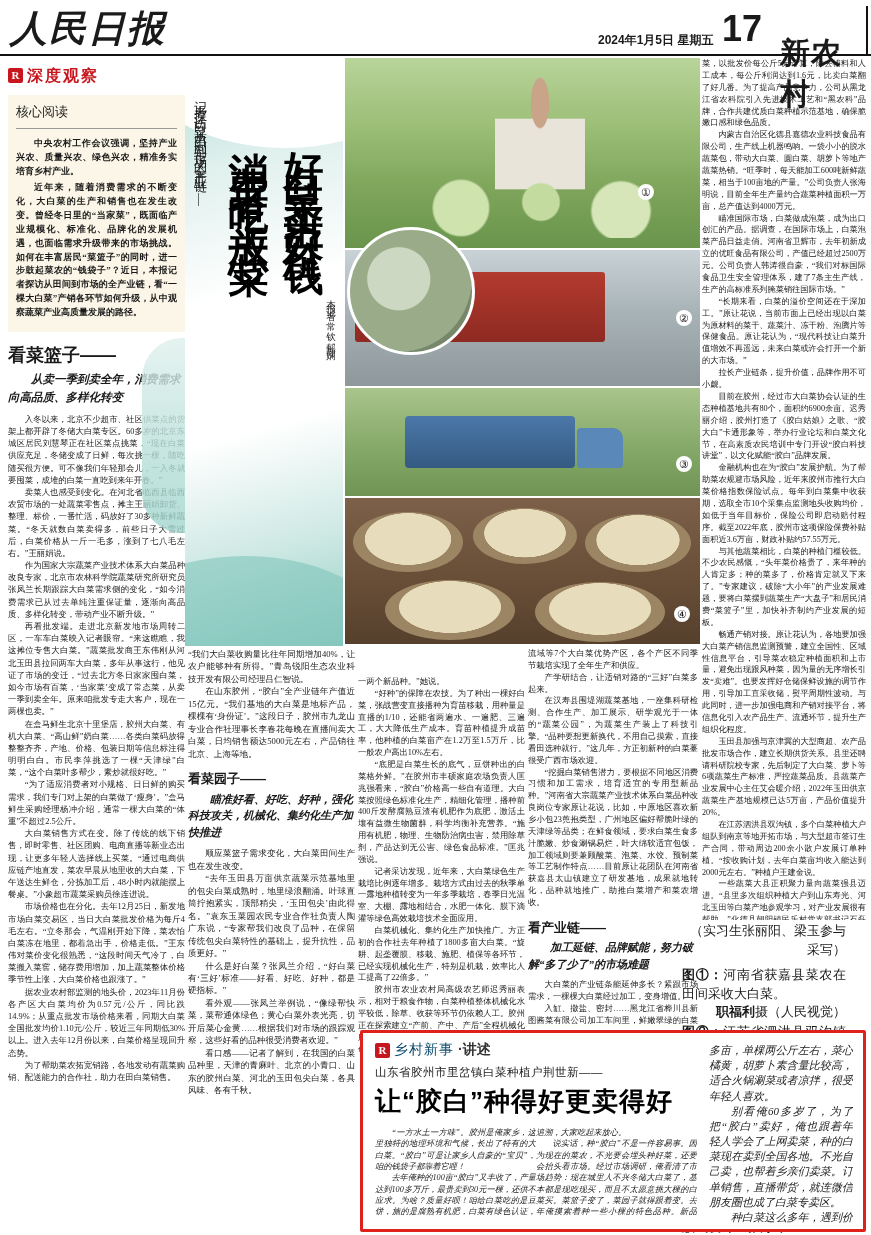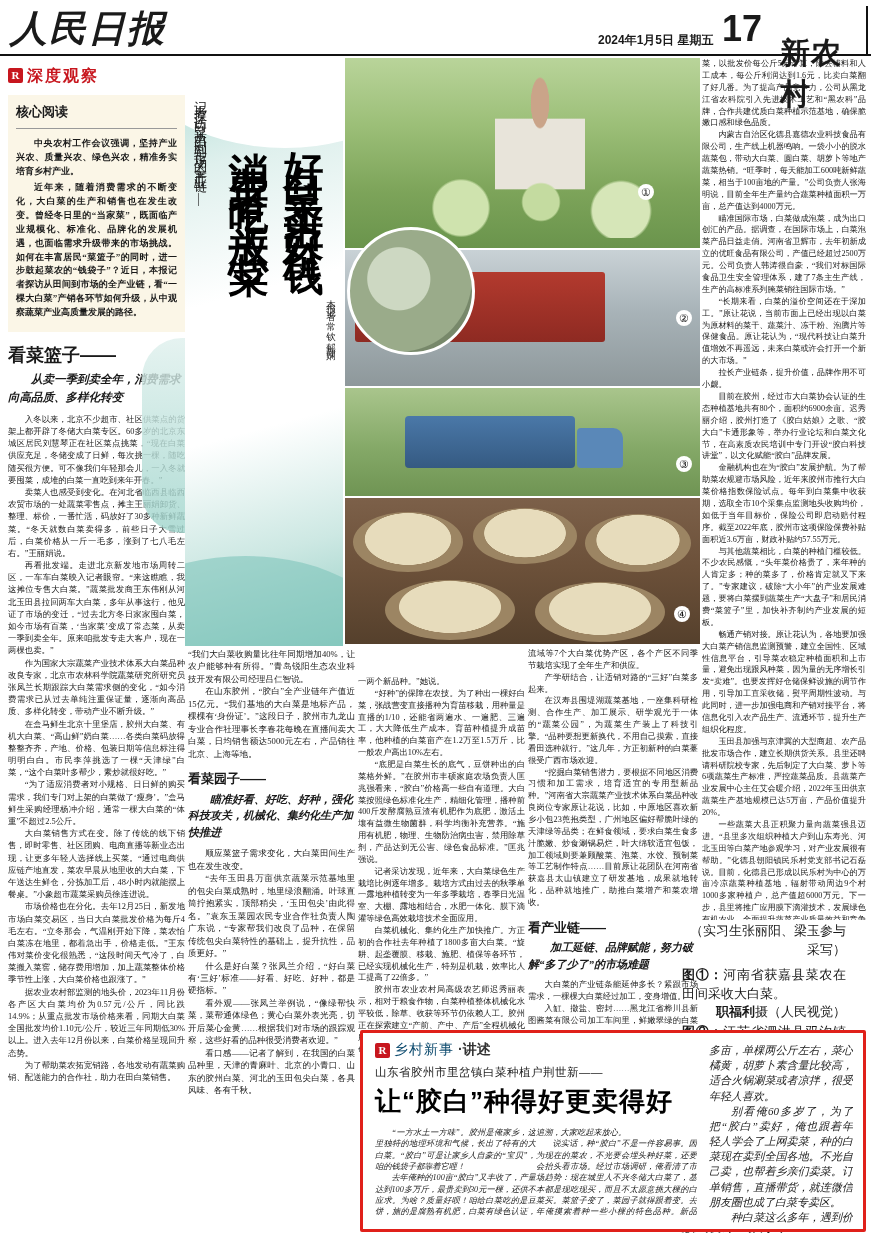--- a/index.html
+++ b/index.html
@@ -26,21 +26,21 @@
 
   
   #colA { left:8px; top:60px; width:177px; height:1172px; font-size:8.4px; line-height:1.45; }
   .do-head { display:flex; align-items:center; gap:4px; margin:4px 0 8px 0; }
   .r-logo { display:inline-block; width:15px; height:15px; background:#c7161e; color:#fff;
     font-family:"Liberation Serif",serif; font-weight:900; font-size:11px; text-align:center;
     line-height:15px; border-radius:2px; }
   .do-title { color:#c7161e; font-weight:900; font-size:16px; letter-spacing:2px;
     font-family:"Liberation Sans",sans-serif; }
   .core-box { background:#fbf6e7; padding:8px 8px 10px 8px; margin-bottom:10px; }
-  .core-title { font-size:13px; font-weight:700; font-family:"Liberation Sans",sans-serif;
+  .core-title { font-size:13px; font-weight:400; font-family:"Liberation Sans",sans-serif;
     margin-bottom:6px; }
   .core-rule { height:1px; background:#999; margin-bottom:8px; }
   .core-box .p { font-weight:700; font-size:9px; line-height:1.55; margin-bottom:2px; }
 
   .sec-head { font-size:18px; font-weight:900; font-family:"Liberation Sans",sans-serif;
     margin:8px 0 3px 0; }
   .sec-sub { font-size:11.5px; font-weight:700; font-style:italic; line-height:1.5;
     margin:0 0 8px 0; text-indent:2em; }
 
   
@@ -170,22 +170,22 @@
       <div>
           <p class="p">中央农村工作会议强调，坚持产业兴农、质量兴农、绿色兴农，精准务实培育乡村产业。</p>
           <p class="p">近年来，随着消费需求的不断变化，大白菜的生产和销售也在发生改变。曾经冬日里的“当家菜”，既面临产业规模化、标准化、品牌化的发展机遇，也面临需求升级带来的市场挑战。如何在丰富居民“菜篮子”的同时，进一步鼓起菜农的“钱袋子”？近日，本报记者探访从田间到市场的全产业链，看“一棵大白菜”产销各环节如何升级，从中观察蔬菜产业高质量发展的路径。</p>
         </div>
     </div>
     <div class="sec-head">看菜篮子——</div>
     <div class="sec-sub">从卖一季到卖全年，消费需求向高品质、多样化转变</div>
     <div>
         <p class="p">入冬以来，北京不少超市、社区供菜点的货架上都开辟了冬储大白菜专区。60多岁的北京东城区居民刘慧琴正在社区菜点挑菜，“现在白菜供应充足，冬储变成了日鲜，每次挑一棵，随吃随买很方便。可不像我们年轻那会儿，一入冬就要囤菜，成堆的白菜一直吃到来年开春。”</p>
         <p class="p">卖菜人也感受到变化。在河北省临西县临西农贸市场的一处蔬菜零售点，摊主王丽娟卸货、整理、标价，一番忙活，码放好了30多种新鲜蔬菜。“冬天就数白菜卖得多，前些日子大雪过后，白菜价格从一斤一毛多，涨到了七八毛左右。”王丽娟说。</p>
+        <p class="p">作为国家大宗蔬菜产业技术体系大白菜品种改良专家，北京市农林科学院蔬菜研究所研究员张凤兰长期跟踪大白菜需求侧的变化，“如今消费需求已从过去单纯注重保证量，逐渐向高品质、多样化转变，带动产业不断升级。”</p>
         <p class="p">再看批发端。走进北京新发地市场周转二区，一车车白菜映入记者眼帘。“来这瞧瞧，我这摊位专售大白菜。”蔬菜批发商王东伟刚从河北玉田县拉回两车大白菜，多年从事这行，他见证了市场的变迁，“过去北方冬日家家囤白菜，如今市场有百菜，‘当家菜’变成了常态菜，从卖一季到卖全年。原来咱批发专走大客户，现在一两棵也卖。”</p>
-        <p class="p">作为国家大宗蔬菜产业技术体系大白菜品种改良专家，北京市农林科学院蔬菜研究所研究员张凤兰长期跟踪大白菜需求侧的变化，“如今消费需求已从过去单纯注重保证量，逐渐向高品质、多样化转变，带动产业不断升级。”</p>
         <p class="p">在盒马鲜生北京十里堡店，胶州大白菜、有机大白菜、“高山鲜”奶白菜……各类白菜码放得整整齐齐，产地、价格、包装日期等信息标注得明明白白。市民李萍挑选了一棵“天津绿”白菜，“这个白菜叶多帮少，素炒就很好吃。”</p>
         <p class="p">“为了适应消费者对小规格、日日鲜的购买需求，我们专门对上架的白菜做了‘瘦身’。”盒马鲜生采购经理杨冲介绍，通常一棵大白菜的“体重”不超过2.5公斤。</p>
         <p class="p">大白菜销售方式在变。除了传统的线下销售，即时零售、社区团购、电商直播等新业态出现，让更多年轻人选择线上买菜。“通过电商供应链产地直发，菜农早晨从地里收的大白菜，下午送达生鲜仓，分拣加工后，48小时内就能摆上餐桌。”小象超市蔬菜采购员徐连进说。</p>
         <p class="p">市场价格也在分化。去年12月25日，新发地市场白菜交易区，当日大白菜批发价格为每斤4毛左右。“立冬那会，气温刚开始下降，菜农怕白菜冻在地里，都着急出手，价格走低。”王东伟对菜价变化很熟悉，“这段时间天气冷了，白菜搬入菜窖，储存费用增加，加上蔬菜整体价格季节性上涨，大白菜价格也跟涨了。”</p>
         <p class="p">据农业农村部监测的地头价，2023年11月份各产区大白菜均价为0.57元/公斤，同比跌14.9%；从重点批发市场价格来看，同期大白菜全国批发均价1.10元/公斤，较近三年同期低30%以上。进入去年12月份以来，白菜价格呈现回升态势。</p>
         <p class="p">为了帮助菜农拓宽销路，各地发动有蔬菜购销、配送能力的合作社，助力在田白菜销售。</p>
       </div>
   </div>
 
   <div id="deco">
@@ -271,20 +271,21 @@
         <p class="p flush">菜，以批发价每公斤5元计算，除去辅料和人工成本，每公斤利润达到1.6元，比卖白菜翻了好几番。为了提高产品竞争力，公司从黑龙江省农科院引入先进技术工艺和“黑农科”品牌，合作共建优质白菜种植示范基地，确保脆嫩口感和绿色品质。</p>
         <p class="p">内蒙古自治区化德县嘉德农业科技食品有限公司，生产线上机器鸣响。一袋小小的脱水蔬菜包，带动大白菜、圆白菜、胡萝卜等地产蔬菜热销。“旺季时，每天能加工600吨新鲜蔬菜，相当于100亩地的产量。”公司负责人张海明说，目前全年生产量约合蔬菜种植面积一万亩，总产值达到4000万元。</p>
         <p class="p">瞄准国际市场，白菜做成泡菜，成为出口创汇的产品。据调查，在国际市场上，白菜泡菜产品日益走俏。河南省卫辉市，去年初新成立的优旺食品有限公司，产值已经超过2500万元。公司负责人韩涛很自豪，“我们对标国际食品卫生安全管理体系，建了7条主生产线，生产的高标准系列腌菜销往国际市场。”</p>
         <p class="p">“长期来看，白菜的溢价空间还在于深加工。”原让花说，当前市面上已经出现以白菜为原材料的菜干、蔬菜汁、冻干粉、泡腾片等保健食品。原让花认为，“现代科技让白菜升值增效不再遥远，未来白菜或许会打开一个新的大市场。”</p>
         <p class="p">拉长产业链条，提升价值，品牌作用不可小觑。</p>
         <p class="p">目前在胶州，经过市大白菜协会认证的生态种植基地共有80个，面积约6900余亩。迟秀丽介绍，胶州打造了《胶白姑娘》之歌、“胶大白”卡通形象等，举办行业论坛和白菜文化节，在高素质农民培训中专门开设“胶白科技讲堂”，以文化赋能“胶白”品牌发展。</p>
         <p class="p">金融机构也在为“胶白”发展护航。为了帮助菜农规避市场风险，近年来胶州市推行大白菜价格指数保险试点。每年到白菜集中收获期，选取全市10个采集点监测地头收购均价，如低于当年目标价，保险公司即启动赔付程序。截至2022年底，胶州市这项保险保费补贴面积近3.6万亩，财政补贴约57.55万元。</p>
         <p class="p">与其他蔬菜相比，白菜的种植门槛较低。不少农民感慨，“头年菜价格贵了，来年种的人肯定多；种的菜多了，价格肯定就又下来了。”专家建议，破除“大小年”的产业发展难题，要将白菜摆到蔬菜生产“大盘子”和居民消费“菜篮子”里，加快补齐制约产业发展的短板。</p>
         <p class="p">畅通产销对接。原让花认为，各地要加强大白菜产销信息监测预警，建立全国性、区域性信息平台，引导菜农稳定种植面积和上市量，避免出现跟风种菜，因为量的无序增长引发“卖难”。也要发挥好仓储保鲜设施的调节作用，引导加工直采收储，熨平周期性波动。与此同时，进一步加强电商和产销对接平台，将信息化引入农产品生产、流通环节，提升生产组织化程度。</p>
         <p class="p">玉田县加强与京津冀的大型商超、农产品批发市场合作，建立长期供货关系。县里还聘请科研院校专家，先后制定了大白菜、萝卜等6项蔬菜生产标准，严控蔬菜品质。县蔬菜产业发展中心主任艾会暖介绍，2022年玉田供京蔬菜生产基地规模已达5万亩，产品价值提升20%。</p>
+        <p class="p">在江苏泗洪县双沟镇，多个白菜种植大户组队到南京等地开拓市场，与大型超市签订生产合同，带动周边200余小散户发展订单种植。“按收购计划，去年白菜亩均收入能达到2000元左右。”种植户王建金说。</p>
         <p class="p">一些蔬菜大县正积聚力量向蔬菜强县迈进。“县里多次组织种植大户到山东寿光、河北玉田等白菜产地参观学习，对产业发展很有帮助。”化德县朝阳镇民乐村党支部书记石磊说。目前，化德县已形成以民乐村为中心的万亩冷凉蔬菜种植基地，辐射带动周边9个村1000多家种植户，总产值超6000万元。下一步，县里将推广应用膜下滴灌技术，发展绿色有机农业，全面提升蔬菜产业质量效益和竞争力。</p>
       </div>
   </div>
 
   <div id="captions">
     <div class="contrib-note">（实习生张丽阳、梁玉参与采写）</div>
     <p class="cap-line">
       <span class="cap-label">图①：</span><span>河南省获嘉县菜农在田间采收大白菜。</span>
       <span class="cap-credit"><b>职福利</b><span>摄（人民视觉）</span></span>
     </p>

